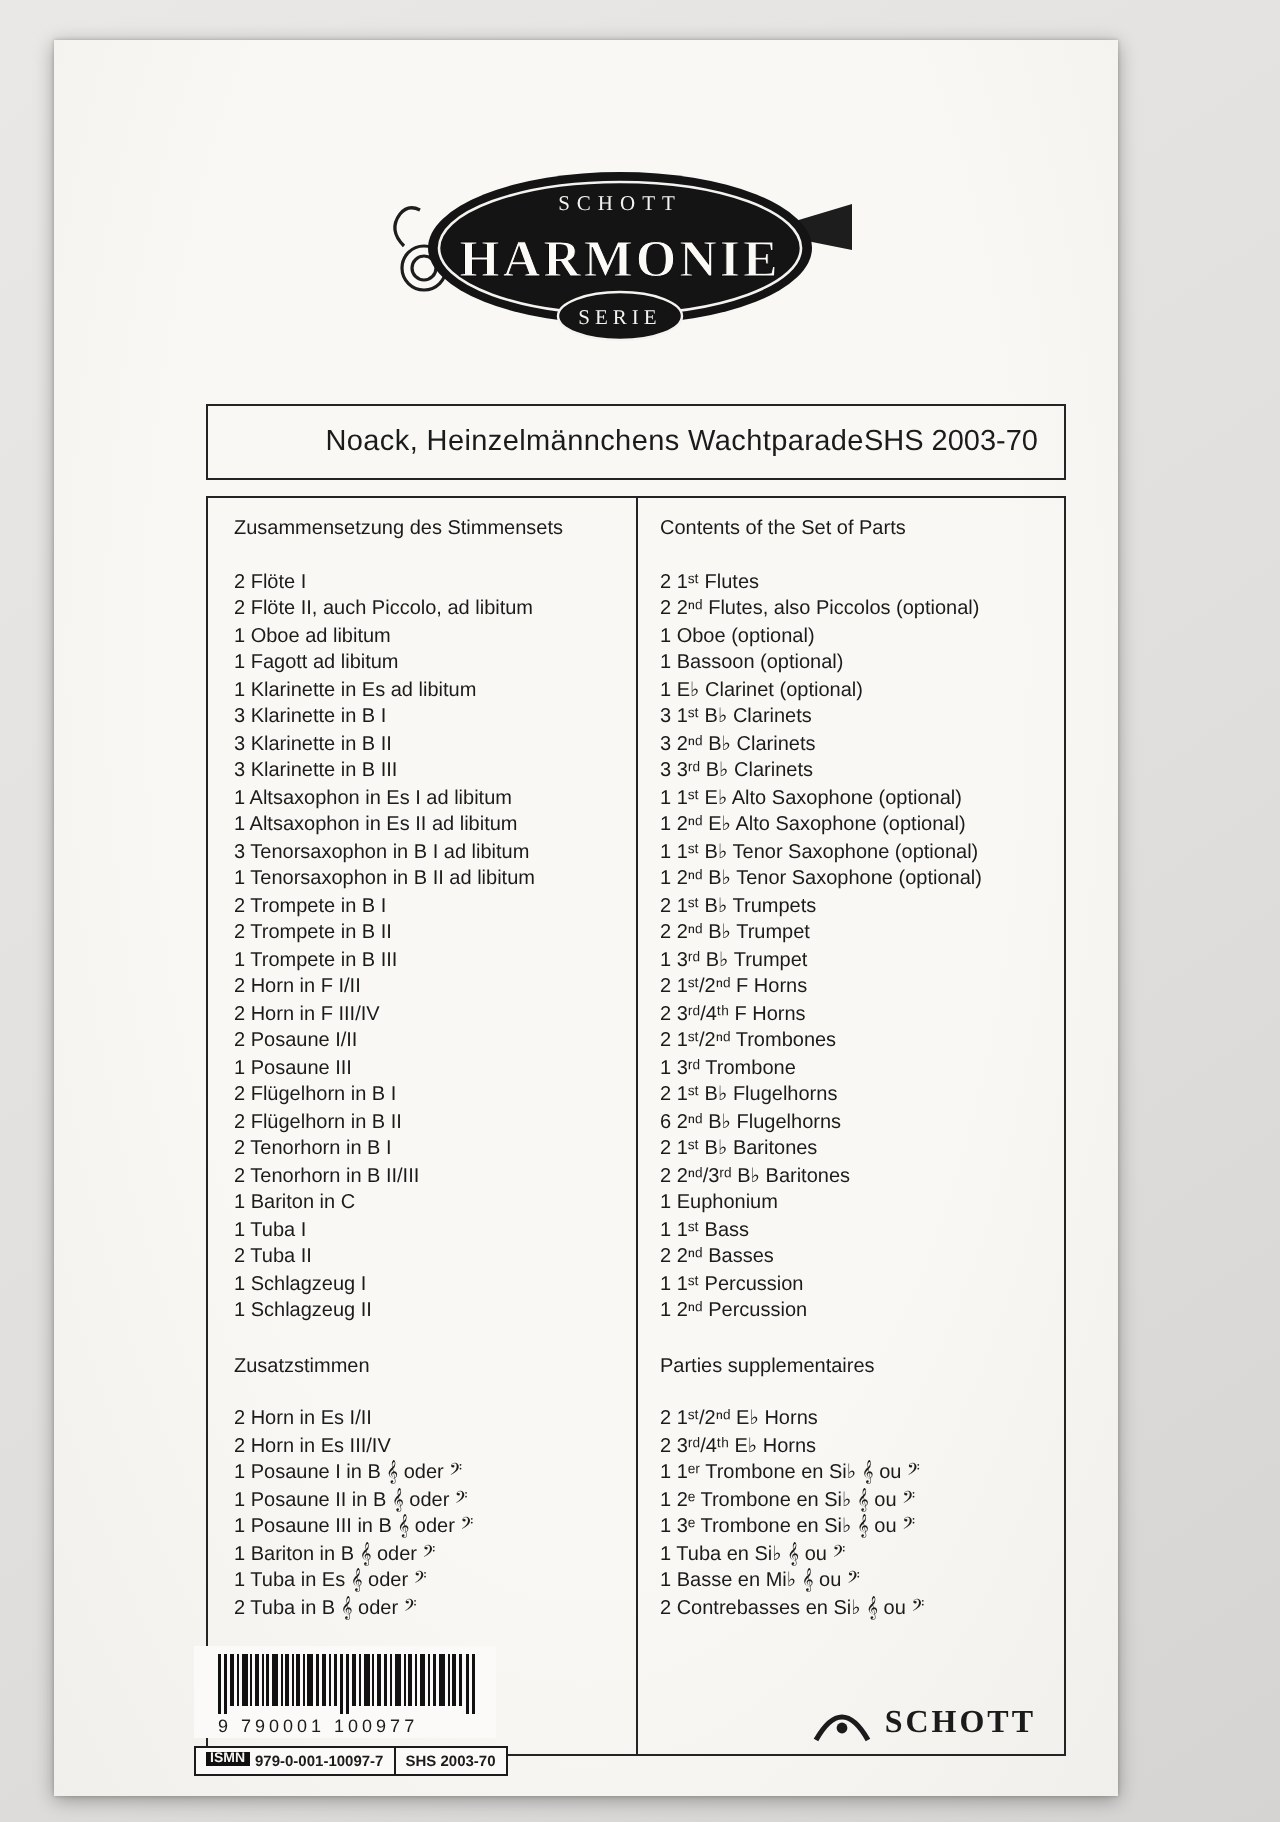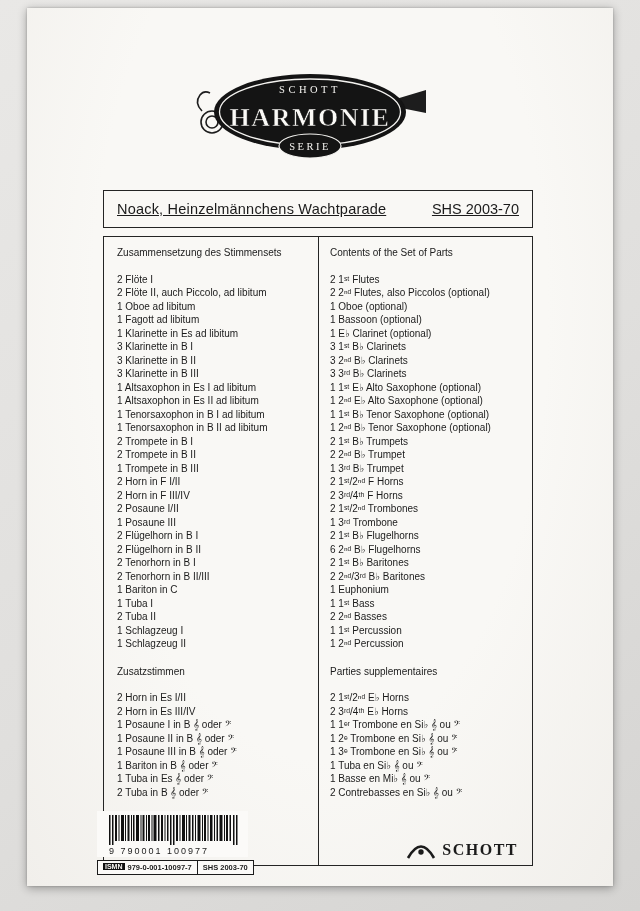--- a/index.html
+++ b/index.html
@@ -1,25 +1,25 @@
 <!DOCTYPE html>
 <html><head>
 <meta charset="utf-8">
 <style>
   html,body{margin:0;padding:0;background:#cfcecd;}
   .canvas{position:relative;width:640px;height:911px;overflow:hidden;
     background:linear-gradient(145deg,#e9e8e6 0%,#e0dfdd 55%,#d5d4d2 100%);
     font-family:"Liberation Sans","DejaVu Sans",sans-serif;color:#1b1b1b;}
-  .sheet{position:absolute;left:27px;top:8px;width:586px;height:878px;
+  .sheet{position:absolute;left:27px;top:20px;width:532px;height:878px;
     background:radial-gradient(ellipse at 50% 35%,#f9f8f5 55%,#f1efeb 100%);
     box-shadow:0 2px 9px rgba(0,0,0,.33),0 0 2px rgba(0,0,0,.22);}
   .logo{position:absolute;left:163px;top:56px;width:240px;height:102px;}
   .title-box{position:absolute;left:76px;top:182px;width:430px;height:38px;
     border:1.5px solid #242424;box-sizing:border-box;display:flex;align-items:center;
-    justify-content:space-between;padding:1px 13px;text-decoration:underline;}
+    justify-content:flex-end;padding:1px 13px;}
   .title{font-size:14.5px;letter-spacing:.2px;}
   .catalog{font-size:14.5px;}
   .main-box{position:absolute;left:76px;top:228px;width:430px;height:630px;
     border:1.5px solid #242424;box-sizing:border-box;display:flex;position:absolute;}
   .col{width:50%;box-sizing:border-box;padding:9px 4px 0 13px;font-size:10px;line-height:13.5px;}
   .col.right{border-left:1px solid #242424;padding-left:11px;}
   .col-heading{margin:0 0 13px 0;}
   .sub-heading{margin:14px 0 13px 0;}
   .line{white-space:nowrap;overflow:hidden;}
   .pub-logo{position:absolute;right:14px;bottom:5px;display:flex;align-items:flex-end;gap:6px;}
@@ -75,21 +75,21 @@
         <div class="line">2 Flöte I</div>
             <div class="line">2 Flöte II, auch Piccolo, ad libitum</div>
             <div class="line">1 Oboe ad libitum</div>
             <div class="line">1 Fagott ad libitum</div>
             <div class="line">1 Klarinette in Es ad libitum</div>
             <div class="line">3 Klarinette in B I</div>
             <div class="line">3 Klarinette in B II</div>
             <div class="line">3 Klarinette in B III</div>
             <div class="line">1 Altsaxophon in Es I ad libitum</div>
             <div class="line">1 Altsaxophon in Es II ad libitum</div>
-            <div class="line">1 Tenorsaxophon in B I ad libitum</div>
+            <div class="line">3 Tenorsaxophon in B I ad libitum</div>
             <div class="line">1 Tenorsaxophon in B II ad libitum</div>
             <div class="line">2 Trompete in B I</div>
             <div class="line">2 Trompete in B II</div>
             <div class="line">1 Trompete in B III</div>
             <div class="line">2 Horn in F I/II</div>
             <div class="line">2 Horn in F III/IV</div>
             <div class="line">2 Posaune I/II</div>
             <div class="line">1 Posaune III</div>
             <div class="line">2 Flügelhorn in B I</div>
             <div class="line">2 Flügelhorn in B II</div>

